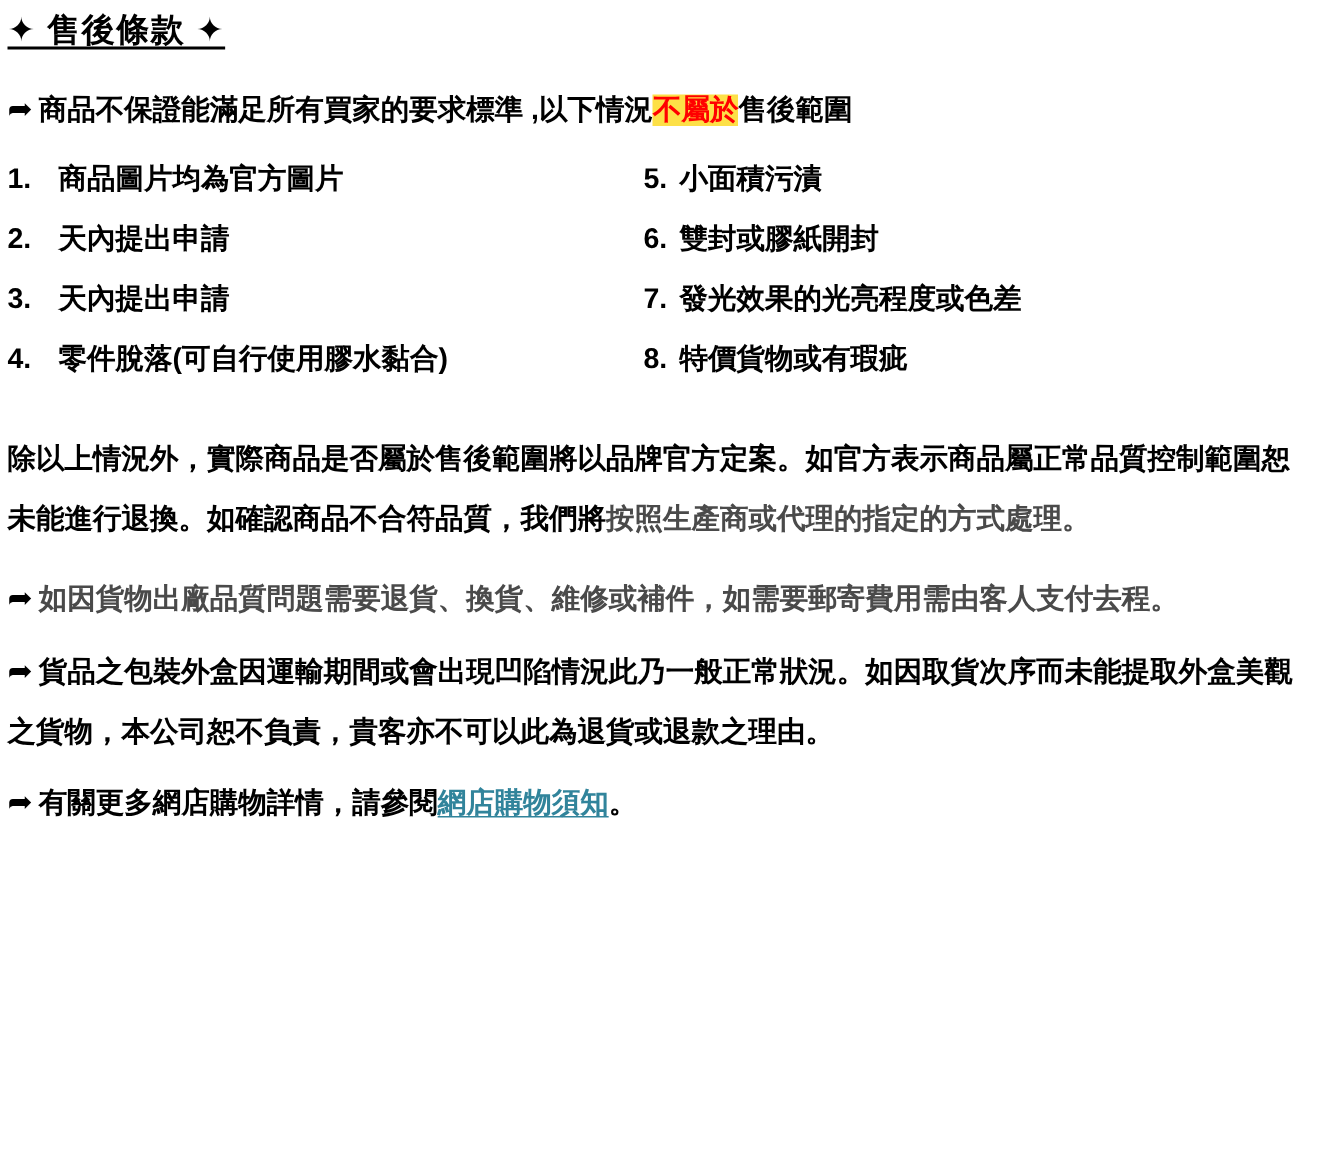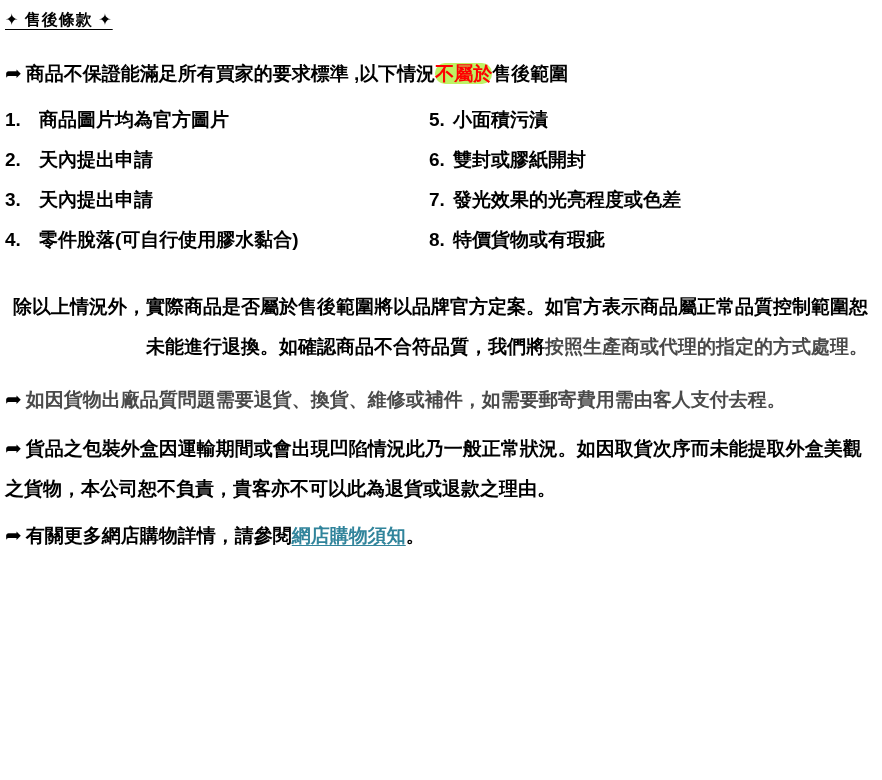--- a/index.html
+++ b/index.html
@@ -10,21 +10,21 @@
     font-family: "Liberation Sans", "DejaVu Sans", sans-serif;
     color: #000000;
     font-weight: 700;
     box-sizing: border-box;
     overflow: hidden;
   }
   .doc {
     padding: 8px 14px 0 5px;
   }
   .title {
-    font-size: 16px;
+    font-size: 22px;
     line-height: 24px;
     text-decoration: underline;
     text-underline-offset: 4px;
     display: inline-block;
     letter-spacing: 1px;
   }
   p { margin: 0; }
   .para {
     font-size: 19px;
     line-height: 40px;
@@ -36,38 +36,37 @@
     font-size: 19px;
     line-height: 26px;
   }
   .arrow {
     font-size: 20px;
     margin-right: 4px;
     color: #000000;
   }
   .hl {
     color: #FF0000;
-    background: #bef264;
-    border-radius: 10px;
+    background: #fde047;
   }
   .list {
     margin-top: 22px;
     display: grid;
     grid-template-columns: 424px 1fr;
   }
   .item {
     display: flex;
     font-size: 19px;
     line-height: 22px;
     margin-bottom: 18px;
   }
   .item:last-child { margin-bottom: 0; }
   .col-left .num  { width: 34px; flex: none; }
   .col-right .num { width: 24px; flex: none; }
-  .policy  { margin-top: 36px; text-align: right; }
+  .policy  { margin-top: 36px; }
   .gray-text { color: #4A4A4A; }
   .red-text  { color: #FF0000; }
   .brand   { margin-top: 18px; }
   .shipping  { margin-top: 20px; }
   .shipping .text { color: #4A4A4A; }
   .packaging { margin-top: 16px; }
   .defects   { margin-top: 14px; }
   .red-underline {
     color: #FF0000;
     text-decoration: underline;

